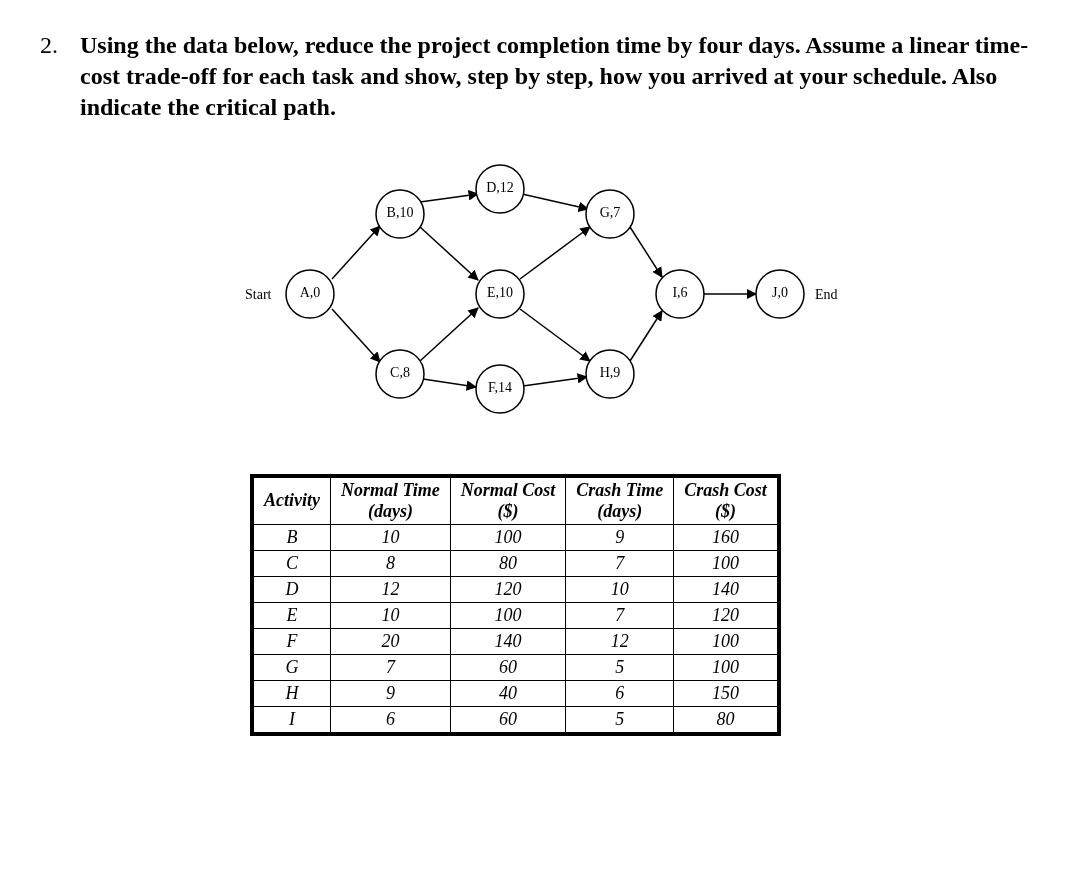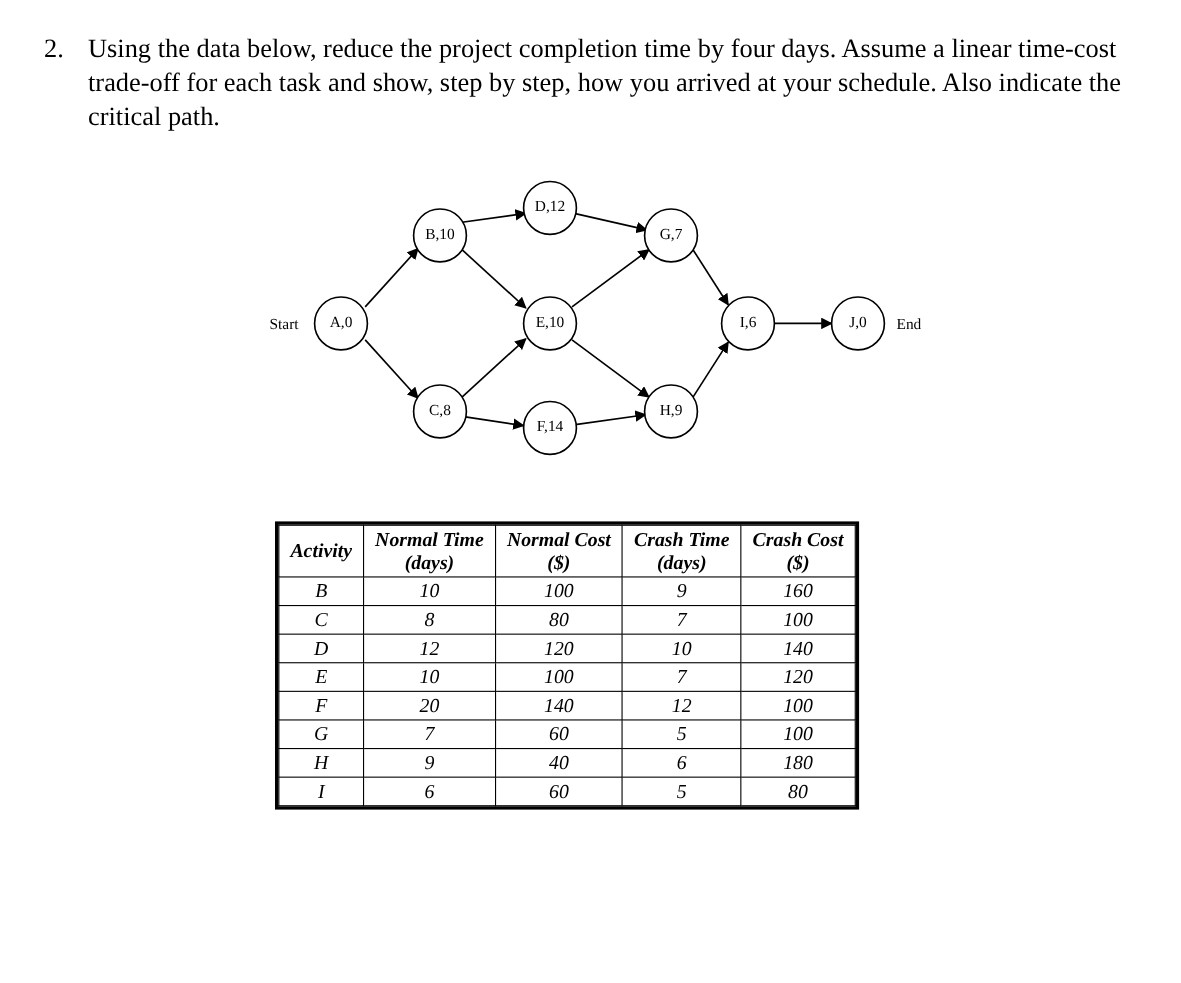--- a/index.html
+++ b/index.html
@@ -16,20 +16,21 @@
     font-size: 24px;
     line-height: 1.3;
     margin-bottom: 30px;
   }
   .qnum {
     width: 40px;
     flex-shrink: 0;
   }
   .qtext {
     flex: 1;
+    font-weight: bold;
   }
   .diagram-wrap {
     margin-left: 170px;
     margin-bottom: 40px;
   }
   svg { display: block; }
   .node-circle {
     fill: #fff;
     stroke: #000;
     stroke-width: 1.5;
@@ -190,21 +191,21 @@
             <td>7</td>
             <td>60</td>
             <td>5</td>
             <td>100</td>
           </tr>
           <tr>
             <td>H</td>
             <td>9</td>
             <td>40</td>
             <td>6</td>
-            <td>180</td>
+            <td>150</td>
           </tr>
           <tr>
             <td>I</td>
             <td>6</td>
             <td>60</td>
             <td>5</td>
             <td>80</td>
           </tr>
         </tbody>
   </table>

